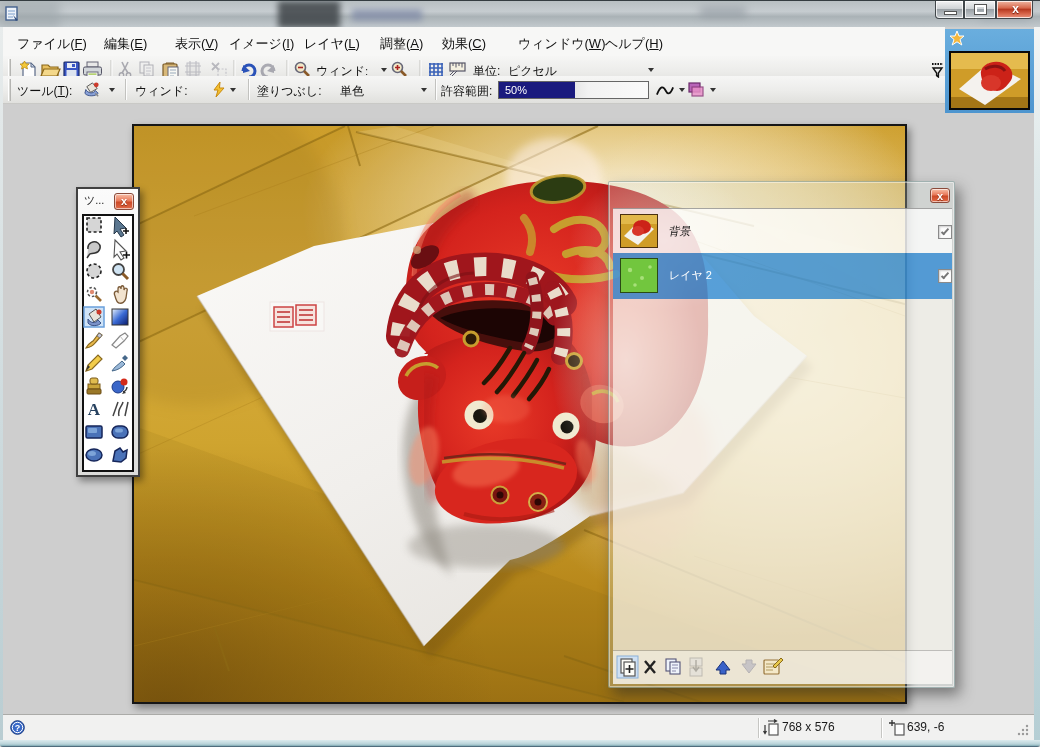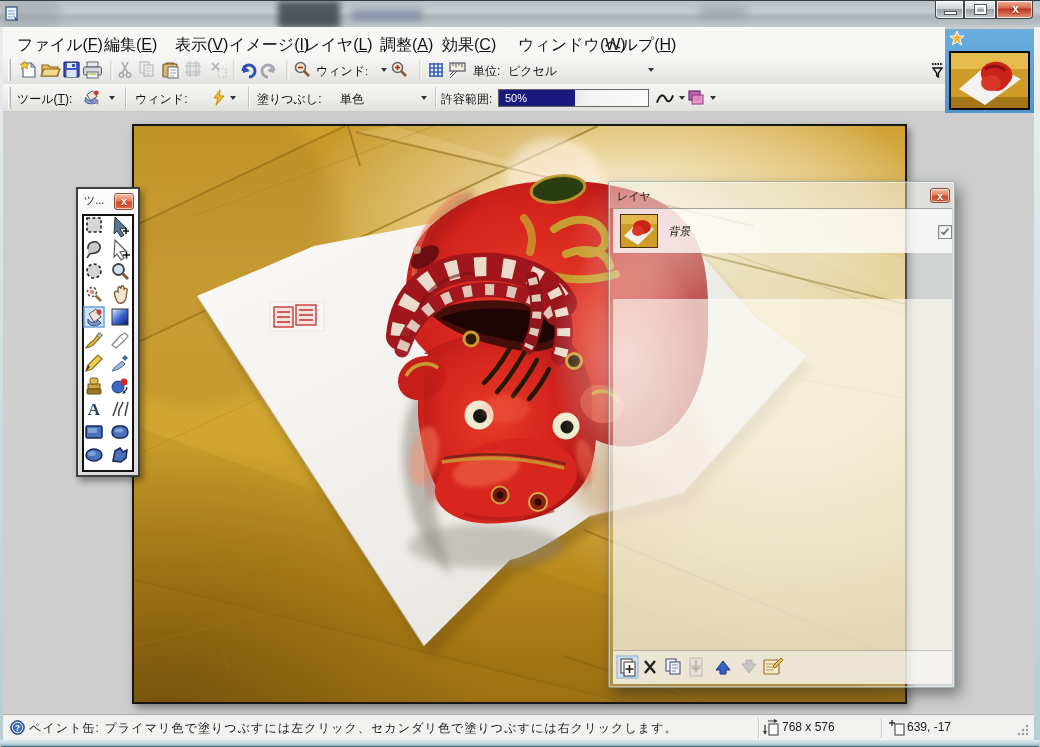--- a/index.html
+++ b/index.html
@@ -15,26 +15,26 @@
 
 #capbtns{position:absolute;left:935px;top:0;width:98px;height:18px}
 .cb{position:absolute;top:0;height:18px;border:1px solid #41474b;border-top:none;background:linear-gradient(180deg,#f2f3f4 0%,#cfd3d6 45%,#9ba2a7 50%,#c8cdd1 100%);box-shadow:inset 0 0 0 1px rgba(255,255,255,.75)}
 .cb.min{left:0;width:29px;border-radius:0 0 0 4px}
 .cb.max{left:29px;width:32px}
 .cb.cls{left:61px;width:37px;border-radius:0 0 4px 0;background:linear-gradient(180deg,#f0b8a4 0%,#d86a4e 40%,#b83b22 50%,#d8654a 75%,#e8937e 100%)}
 .cb .dash{position:absolute;left:8px;top:10px;width:13px;height:4px;background:#fff;border:1px solid #555}
 .cb .sq{position:absolute;left:10px;top:4px;width:11px;height:9px;border:2px solid #fff;outline:1px solid #555}
 .cb .x{position:absolute;left:0;top:1px;width:37px;text-align:center;color:#fff;font-weight:bold;font-size:12px;text-shadow:0 1px 1px #70180a}
 
-#menubar{left:3px;top:27px;width:942px;height:29px;background:#f7f7f6;font-size:16px;color:#111;white-space:nowrap}
+#menubar{left:3px;top:27px;width:942px;height:29px;background:#f7f7f6;font-size:13px;color:#111;white-space:nowrap}
 #menubar span{position:absolute;top:8px}
 
 .tbar{left:3px;width:942px;height:28px;background:linear-gradient(180deg,#f6f6f5 0%,#ececea 55%,#e0e0dd 100%)}
 #tbar1{top:56px}
-#tbar2{top:84px;border-bottom:1px solid #c9c9c6}
+#tbar2{top:76px;border-bottom:1px solid #c9c9c6}
 .tsep{position:absolute;top:3px;width:1px;height:21px;background:#c2c2bf;box-shadow:1px 0 0 #fdfdfd}
 .grip{position:absolute;left:5px;top:3px;width:3px;height:22px;border-left:1px solid #fff;border-right:1px solid #b5b5b2;background:#d8d8d5}
 .ticon{position:absolute;top:5px;width:18px;height:18px}
 .tlabel{position:absolute;top:7px;font-size:12px;color:#111;white-space:nowrap}
 .darr{position:absolute;top:12px;width:0;height:0;border-left:3.5px solid transparent;border-right:3.5px solid transparent;border-top:4px solid #333}
 
 #tabpanel{left:945px;top:29px;width:89px;height:84px;background:linear-gradient(180deg,#6aaede 0%,#4d95cf 100%)}
 #tabthumb{position:absolute;left:4px;top:22px;width:81px;height:59px;border:2px solid #0a0a0a;background:#d8a830}
 
 #workspace{left:3px;top:113px;width:1031px;height:601px;background:#cecece;overflow:visible}
@@ -508,40 +508,53 @@
             <ellipse cx="-2" cy="-1.5" rx="4" ry="2.5" fill="#8ab0e0" opacity=".8"></ellipse>
           </g>
         <g transform="translate(37,239)">
             <path d="M-7,6 L-5,-4 L0,-7 L3,-3 L7,-5 L6,3 L1,7 Z" fill="#4a72b8" stroke="#16265a" stroke-width="1.5"></path>
           </g>
       </svg>
     </div>
   </div>
 
   <div id="layerswin" class="abs">
-    <div id="lw-title">
-        <span>レイヤ</span>
-      </div>
     <div class="fclose" style="left:321px;top:6px;width:20px;height:15px">
         <span>x</span>
       </div>
     <div id="lw-row1">
       <svg class="lthumb" width="38" height="34" viewBox="0 0 38 34" style="left:7px;top:5px">
         <rect width="38" height="34" fill="#cf9c28"></rect>
           <rect width="38" height="10" fill="#e2b84a"></rect>
         <path d="M4,22 L20,6 L34,15 L18,31 Z" fill="#f4f2ee"></path>
         <ellipse cx="22" cy="13" rx="9" ry="7" fill="#cc2218"></ellipse>
           <ellipse cx="18" cy="17" rx="6" ry="5" fill="#d8362a"></ellipse>
         <rect width="38" height="34" fill="none" stroke="#4a3010" stroke-width="2"></rect>
       </svg>
       <span class="llabel" style="color:#111;transform:skewX(-10deg)">背景</span>
       <div class="lcheck">
           <i></i>
         </div>
     </div>
+    <div id="lw-row2">
+      <svg class="lthumb" width="38" height="35" viewBox="0 0 38 35" style="left:7px;top:5px">
+        <rect width="38" height="35" fill="#72c63e"></rect>
+          <g fill="#a8e07a">
+            <circle cx="10" cy="12" r="2.2"></circle>
+            <circle cx="22" cy="20" r="2"></circle>
+            <circle cx="30" cy="9" r="1.8"></circle>
+            <circle cx="15" cy="27" r="1.8"></circle>
+          </g>
+          <rect width="38" height="35" fill="none" stroke="#2a4a14" stroke-width="2"></rect>
+      </svg>
+      <span class="llabel" style="color:#fff">レイヤ 2</span>
+      <div class="lcheck">
+          <i></i>
+        </div>
+    </div>
     <div id="lw-body"></div>
     <div id="lw-btns">
       <svg width="180" height="24" viewBox="0 0 180 24">
         <g>
             <rect x="1" y="1" width="21" height="22" fill="#cfe0f2" stroke="#8ab0d8" stroke-width="1"></rect>
             <rect x="5" y="4" width="11" height="14" fill="#fdfdf8" stroke="#555" stroke-width="1.2"></rect>
             <rect x="8" y="7" width="11" height="14" fill="#fdfdf8" stroke="#555" stroke-width="1.2"></rect>
             <path d="M13.5,10 v8 M9.5,14 h8" stroke="#222" stroke-width="1.6"></path>
           </g>
         <path d="M29,6 L39,18 M39,6 L29,18" stroke="#222" stroke-width="2.4"></path>
@@ -564,21 +577,20 @@
           </g>
       </svg>
     </div>
   </div>
   <div id="statusbar" class="abs">
     <svg class="abs" style="left:7px;top:5px" width="15" height="15" viewBox="0 0 15 15">
         <circle cx="7.5" cy="7.5" r="6.8" fill="#3a6ac8" stroke="#16387e" stroke-width="1"></circle>
         <circle cx="7.5" cy="7.5" r="5.2" fill="none" stroke="#fff" stroke-width="1"></circle>
         <text x="7.5" y="11" text-anchor="middle" font-size="9" font-weight="bold" fill="#fff">?</text>
       </svg>
-    <span class="abs" style="left:26px;top:5px;letter-spacing:1.1px">ペイント缶: プライマリ色で塗りつぶすには左クリック、セカンダリ色で塗りつぶすには右クリックします。</span>
     <svg class="abs" style="left:760px;top:4px" width="18" height="18" viewBox="0 0 18 18">
         <rect x="6" y="5" width="9" height="11" fill="#fdfdfd" stroke="#555" stroke-width="1.2"></rect>
         <path d="M5,2 h8 M11,0.5 l2.5,1.5 -2.5,1.5 M2,6 v8 M0.5,12 l1.5,2.5 1.5,-2.5" stroke="#333" stroke-width="1.2" fill="none"></path>
       </svg>
     <svg class="abs" style="left:886px;top:4px" width="18" height="18" viewBox="0 0 18 18">
         <rect x="6" y="5" width="9" height="11" fill="#fdfdfd" stroke="#555" stroke-width="1.2"></rect>
         <path d="M3,1 v6 M0,4 h6" stroke="#333" stroke-width="1.3"></path>
       </svg>
     <svg class="abs" style="left:1013px;top:8px" width="14" height="14" viewBox="0 0 14 14">
         <g fill="#999">
@@ -586,18 +598,18 @@
           <circle cx="11" cy="7" r="1.2"></circle>
           <circle cx="11" cy="11" r="1.2"></circle>
           <circle cx="7" cy="7" r="1.2"></circle>
           <circle cx="7" cy="11" r="1.2"></circle>
           <circle cx="3" cy="11" r="1.2"></circle>
         </g>
       </svg>
     <div class="vsep" style="left:755px"></div>
     <span class="abs" style="left:779px;top:5px">768 x 576</span>
     <div class="vsep" style="left:878px"></div>
-    <span class="abs" style="left:904px;top:5px">639, -17</span>
+    <span class="abs" style="left:904px;top:5px">639, -6</span>
   </div>
   <div id="bleft" class="abs"></div>
   <div id="bright" class="abs"></div>
   <div id="bbottom" class="abs"></div>
 </div>
 
 </body></html>

